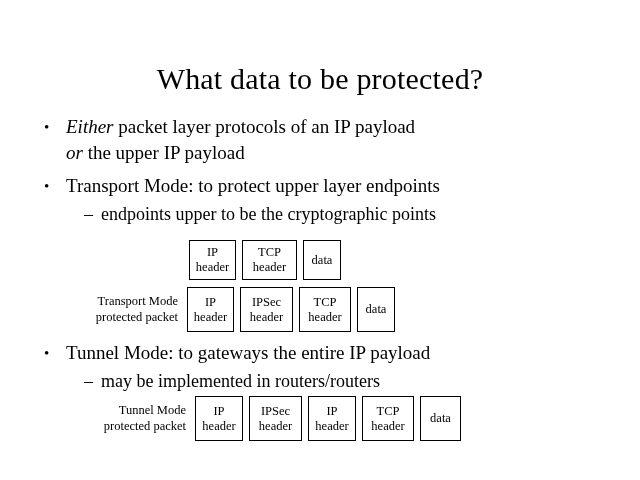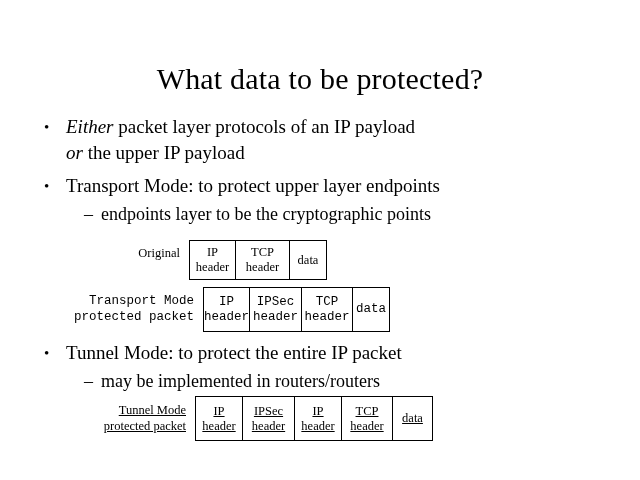--- a/index.html
+++ b/index.html
@@ -96,20 +96,21 @@
     white-space: nowrap;
     padding-right: 9px;
     font-size: 12.5px;
     line-height: 16px;
   }
   .packet-label div { white-space: nowrap; }
 
   .packet-table {
     display: flex;
     align-items: center;
+    gap: 7px;
   }
   .packet-cell {
     border: 1px solid #000000;
     margin-left: -1px;
     display: flex;
     flex-direction: column;
     justify-content: center;
     align-items: center;
     text-align: center;
     font-size: 12.5px;
@@ -122,30 +123,30 @@
 
   
   #diagram-original { left: 14px; top: 240px; }
   #diagram-original .packet-label { width: 166px; padding-top: 5px; }
   #diagram-original .packet-cell { height: 40px; }
   #diagram-original .cell-ip   { width: 47px; }
   #diagram-original .cell-tcp  { width: 55px; }
   #diagram-original .cell-data { width: 38px; }
 
   
-  #diagram-transport { left: 30px; top: 287px; font-family: Liberation Mono, monospace; }
+  #diagram-transport { left: 14px; top: 287px; }
   #diagram-transport .packet-label { width: 164px; padding-top: 6px; }
   #diagram-transport .packet-cell { height: 45px; }
   #diagram-transport .cell-ip    { width: 47px; }
   #diagram-transport .cell-ipsec { width: 53px; }
   #diagram-transport .cell-tcp   { width: 52px; }
   #diagram-transport .cell-data  { width: 38px; }
 
   
-  #diagram-tunnel { left: 14px; top: 396px; text-decoration: underline; }
+  #diagram-tunnel { left: 14px; top: 396px; }
   #diagram-tunnel .packet-label { width: 172px; padding-top: 6px; }
   #diagram-tunnel .packet-cell { height: 45px; }
   #diagram-tunnel .cell-ip1   { width: 48px; }
   #diagram-tunnel .cell-ipsec { width: 53px; }
   #diagram-tunnel .cell-ip2   { width: 48px; }
   #diagram-tunnel .cell-tcp   { width: 52px; }
   #diagram-tunnel .cell-data  { width: 41px; }
 </style>
 </head>
 <body>
@@ -162,26 +163,25 @@
     </span>
   </div>
 
   <div class="bullet-row" id="bullet-transport">
     <span class="bullet-marker">•</span>
     <span class="bullet-text">Transport Mode:  to protect upper layer endpoints</span>
   </div>
 
   <div class="sub-row" id="sub-endpoints">
     <span class="sub-marker">–</span>
-    <span class="sub-text">endpoints layer to be the cryptographic points</span>
+    <span class="sub-text">endpoints upper to be the cryptographic points</span>
   </div>
 
   <div class="packet-diagram" id="diagram-original">
     <div class="packet-label">
-      <div>Original</div>
     </div>
     <div class="packet-table">
       <div class="packet-cell cell-ip">
         <span class="l1">IP</span>
         <span class="l2">header</span>
       </div>
       <div class="packet-cell cell-tcp">
         <span class="l1">TCP</span>
         <span class="l2">header</span>
       </div>
@@ -210,21 +210,21 @@
         <span class="l2">header</span>
       </div>
       <div class="packet-cell cell-data">
         <span class="l1">data</span>
       </div>
     </div>
   </div>
 
   <div class="bullet-row" id="bullet-tunnel">
     <span class="bullet-marker">•</span>
-    <span class="bullet-text">Tunnel Mode:  to protect the entire IP packet</span>
+    <span class="bullet-text">Tunnel Mode:  to gateways the entire IP payload</span>
   </div>
 
   <div class="sub-row" id="sub-gateways">
     <span class="sub-marker">–</span>
     <span class="sub-text">may be implemented in routers/routers</span>
   </div>
 
   <div class="packet-diagram" id="diagram-tunnel">
     <div class="packet-label">
       <div>Tunnel Mode</div>

